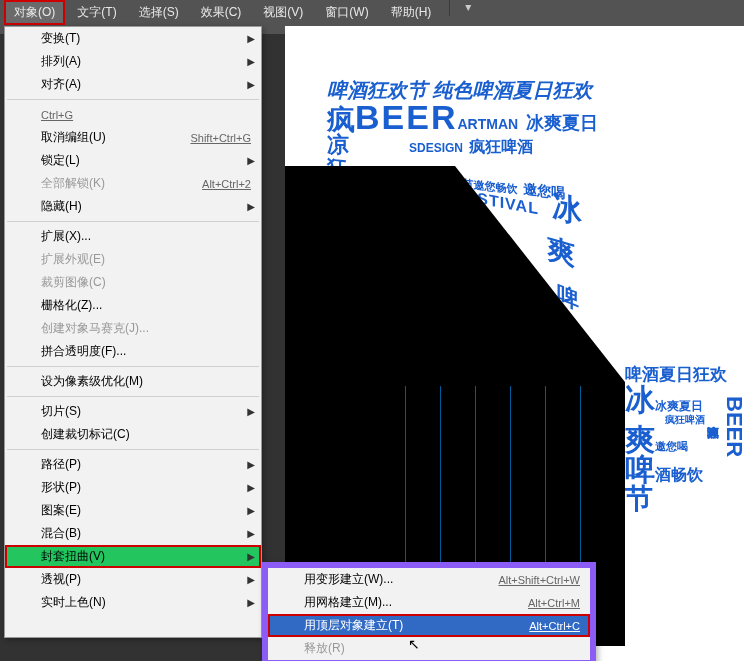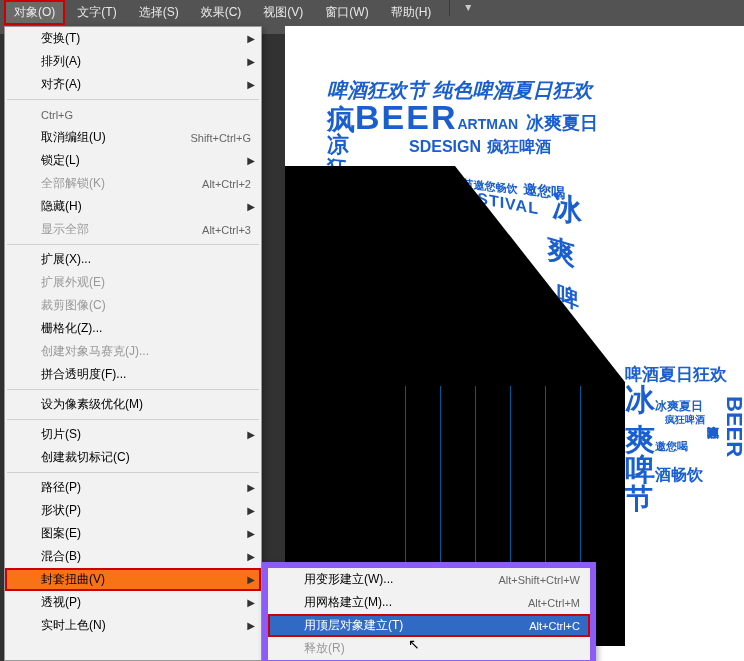--- a/index.html
+++ b/index.html
@@ -15,23 +15,23 @@
   .blue-art { position: absolute; color: #1a5fd0; font-weight: bold; line-height: 1; pointer-events: none; }
   .art1 { top: 54px; left: 42px; width: 340px; height: 300px; }
   .art-row { white-space: nowrap; }
   .art2 { top: 340px; left: 340px; width: 140px; height: 260px; font-size: 15px; }
   .art2 .col { display: inline-block; writing-mode: vertical-rl; margin-left: 2px; }
   .menu { position: absolute; top: 26px; left: 4px; width: 258px; background: #f2f2f2; border: 1px solid #999; box-shadow: 2px 2px 6px rgba(0,0,0,0.3); }
   .menu-item { height: 23px; display: flex; align-items: center; padding-left: 36px; padding-right: 10px; position: relative; }
   .menu-item.disabled { color: #999; }
   .menu-sep { height: 1px; background: #d0d0d0; margin: 3px 2px; }
   .mi-label { flex: 1; }
-  .mi-shortcut { color: #666; font-size: 11px; }
+  .mi-shortcut { color: #666; font-size: 11px; text-decoration: underline; }
   .mi-arrow { position: absolute; right: 6px; font-size: 10px; color: #333; }
-  .menu-item.highlighted { outline: 2px solid #c00; outline-offset: -2px; background: #f97316; }
+  .menu-item.highlighted { outline: 2px solid #c00; outline-offset: -2px; background: #22c55e; }
   .submenu { position: absolute; top: 562px; left: 262px; width: 334px; background: #f2f2f2; border: 6px solid #8b5cf6; box-shadow: 2px 2px 6px rgba(0,0,0,0.3); }
   .submenu .menu-item.hot { background: #316ac5; color: #fff; outline: 2px solid #c00; outline-offset: -2px; }
   .submenu .menu-item.hot .mi-shortcut { color: #fff; }
   .cursor { position: absolute; top: 636px; left: 408px; font-size: 14px; color: #000; pointer-events: none; }
 </style>
 </head>
 <body>
 
 <div class="menubar">
   <span class="menu-title active">对象(O)</span>
@@ -42,21 +42,21 @@
   <span class="menu-title">窗口(W)</span>
   <span class="menu-title">帮助(H)</span>
   <div class="vsep"></div>
   <span class="dropdown-icon">▾</span>
 </div>
 
 <div class="canvas">
   <div class="blue-art art1">
     <div class="art-row" style="font-size:20px;font-style:italic"><span>啤酒狂欢节 纯色啤酒夏日狂欢</span></div>
     <div class="art-row" style="font-size:28px"><span>疯</span><span style="font-size:34px;letter-spacing:2px">BEER</span><span style="font-size:14px">ARTMAN</span> <span style="font-size:18px">冰爽夏日</span></div>
-    <div class="art-row" style="font-size:22px"><span>凉</span><span style="font-size:16px;margin-left:60px">SDESIGN</span> <span style="font-size:16px">疯狂啤酒</span></div>
+    <div class="art-row" style="font-size:22px"><span>凉</span><span style="font-size:12px;margin-left:60px">SDESIGN</span> <span style="font-size:16px">疯狂啤酒</span></div>
     <div class="art-row" style="font-size:20px;transform:skewY(6deg);transform-origin:left"><span>狂</span> <span style="font-size:11px">纯生啤酒爽爽夏日啤酒节邀您畅饮</span> <span style="font-size:14px">邀您喝</span></div>
     <div class="art-row" style="font-size:16px;transform:skewY(10deg) translateY(6px);letter-spacing:1px"><span style="margin-left:30px">COLDBEERFESTIVAL</span> <span style="font-size:30px;margin-left:8px">冰</span></div>
     <div class="art-row" style="transform:skewY(16deg) translateY(14px)"><span style="font-size:28px;margin-left:220px">爽</span></div>
     <div class="art-row" style="transform:skewY(22deg) translateY(24px);font-size:22px"><span style="margin-left:230px">啤</span></div>
     <div class="art-row" style="transform:skewY(28deg) translateY(38px);font-size:20px"><span style="margin-left:250px">酒</span></div>
   </div>
   <div class="blue-art art2">
     <div style="font-size:17px">啤酒夏日狂欢</div>
     <div style="font-size:30px;margin-top:2px">冰<span style="font-size:12px">冰爽夏日</span></div>
     <div style="font-size:10px;margin-left:40px">疯狂啤酒</div>
@@ -101,24 +101,20 @@
       <span class="mi-label">锁定(L)</span>
       <span class="mi-arrow">▶</span>
     </div>
   <div class="menu-item disabled">
       <span class="mi-label">全部解锁(K)</span>
       <span class="mi-shortcut">Alt+Ctrl+2</span>
     </div>
   <div class="menu-item">
       <span class="mi-label">隐藏(H)</span>
       <span class="mi-arrow">▶</span>
-    </div>
-  <div class="menu-item disabled">
-      <span class="mi-label">显示全部</span>
-      <span class="mi-shortcut">Alt+Ctrl+3</span>
     </div>
   <div class="menu-sep"></div>
   <div class="menu-item">
       <span class="mi-label">扩展(X)...</span>
     </div>
   <div class="menu-item disabled">
       <span class="mi-label">扩展外观(E)</span>
     </div>
   <div class="menu-item disabled">
       <span class="mi-label">裁剪图像(C)</span>

